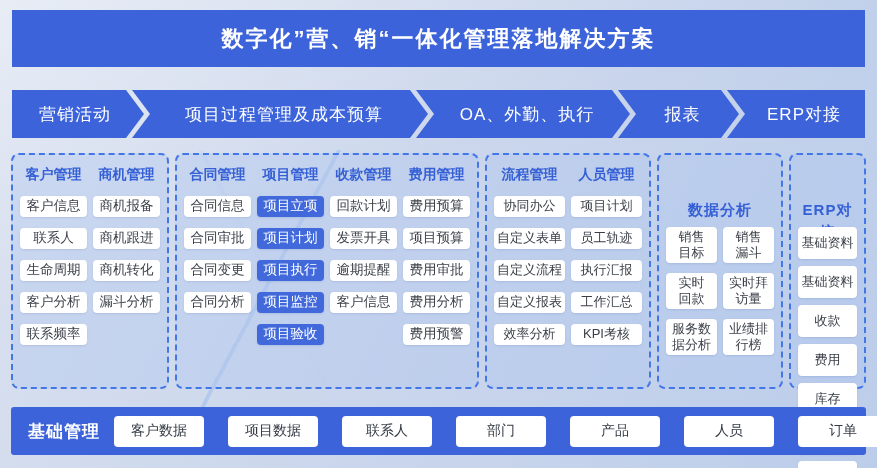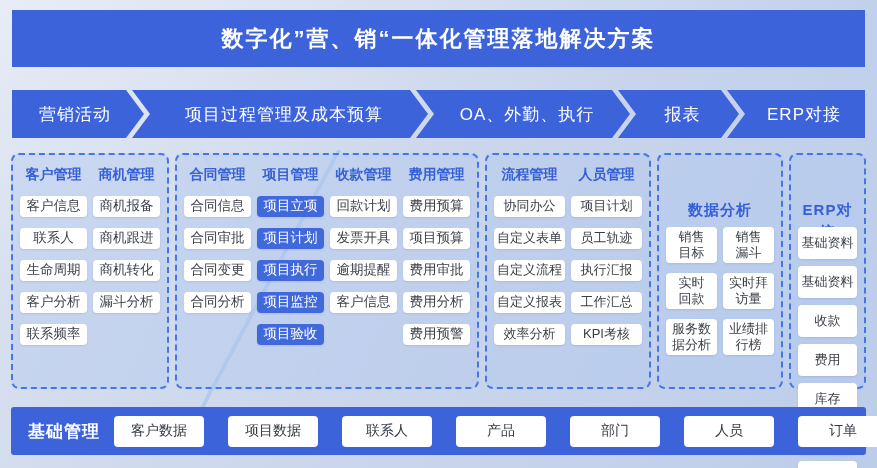--- a/index.html
+++ b/index.html
@@ -223,19 +223,19 @@
         </div>
       </div>
     </div>
 
   <div class="base-bar" data-name="base-management-bar">
     <span class="base-label" data-name="base-management-label">基础管理</span>
     <div class="base-items" data-name="base-items">
         <div class="base-btn" data-name="base-data-button">客户数据</div>
         <div class="base-btn" data-name="base-data-button">项目数据</div>
         <div class="base-btn" data-name="base-data-button">联系人</div>
+        <div class="base-btn" data-name="base-data-button">部门</div>
         <div class="base-btn" data-name="base-data-button">产品</div>
-        <div class="base-btn" data-name="base-data-button">部门</div>
         <div class="base-btn" data-name="base-data-button">人员</div>
         <div class="base-btn" data-name="base-data-button">订单</div>
       </div>
   </div>
 </div>
 
 </body></html>

